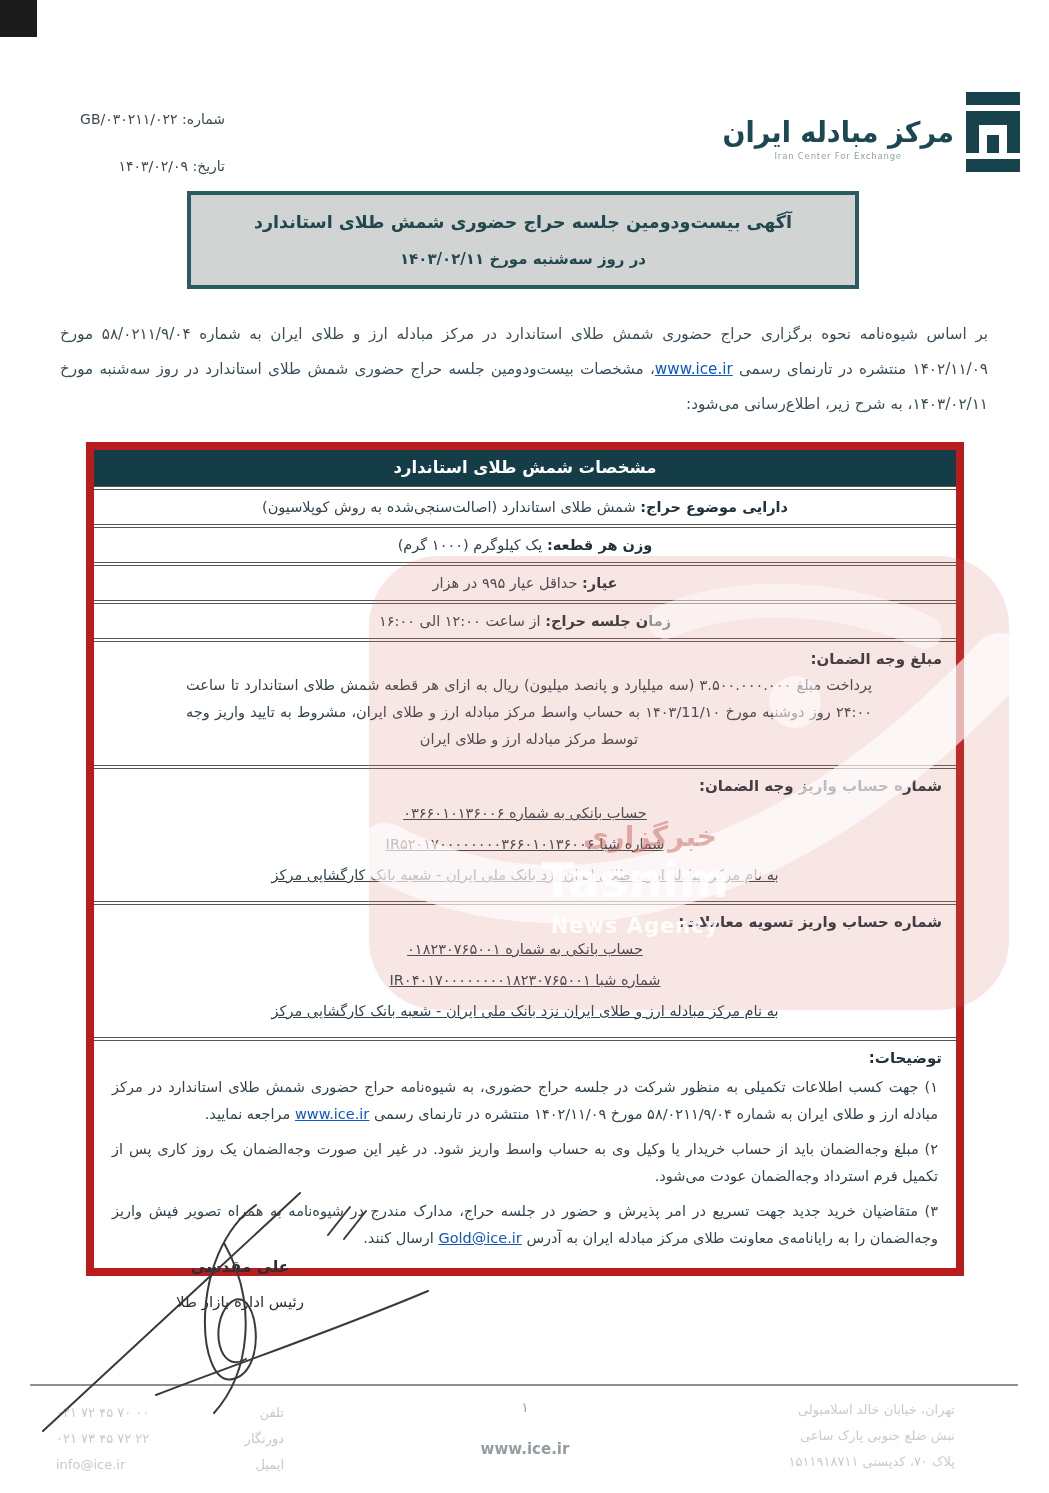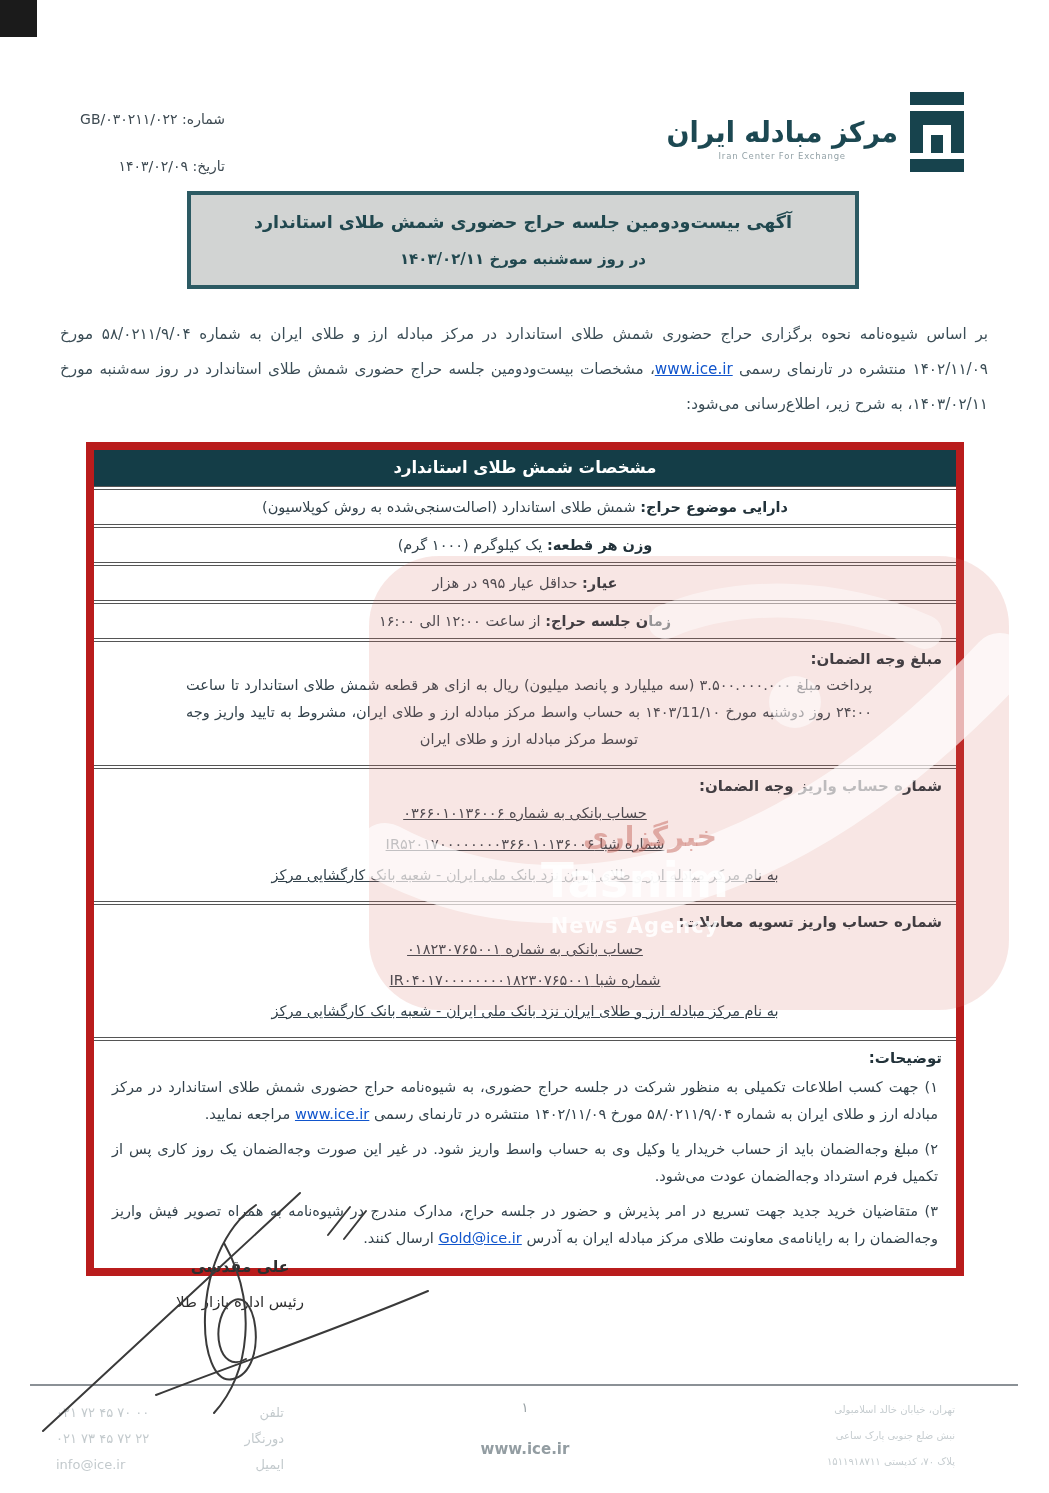--- a/index.html
+++ b/index.html
@@ -5,21 +5,21 @@
   * { box-sizing: border-box; margin: 0; padding: 0; }
   body { background:#e8e8e8; font-family:"DejaVu Sans", sans-serif; }
   .page{ position:relative; width:1049px; height:1493px; background:#ffffff;
          margin:0 auto; direction:rtl; overflow:hidden; color:#34434c; }
 
   .corner-square{ position:absolute; left:0; top:0; width:37px; height:37px; background:#1b1b1b; }
 
   
   .doc-meta{ position:absolute; left:55px; top:96px; width:170px; font-size:14px;
              color:#3e4a52; line-height:47px; text-align:right; direction:rtl; }
-  .logo{ position:absolute; left:714px; top:84px; width:250px; height:95px;
+  .logo{ position:absolute; left:770px; top:84px; width:250px; height:95px;
          display:flex; align-items:center; justify-content:flex-start; gap:12px; }
   .logo-icon{ flex:0 0 auto; width:54px; height:80px; }
   .logo-text{ text-align:center; padding-top:14px; }
   .logo-fa{ font-size:27px; font-weight:bold; color:#1c4852; white-space:nowrap;
             transform:scaleY(1.05); }
   .logo-en{ font-size:8.5px; color:#93a2a7; letter-spacing:.8px; direction:ltr; margin-top:3px; }
 
   
   .title-box{ position:absolute; left:187px; top:191px; width:672px; height:98px;
               background:#d2d4d3; border:4px solid #2c5a63;
@@ -70,21 +70,21 @@
   .footer-hr{ position:absolute; left:30px; top:1384px; width:988px; height:2px; background:#8b9196; }
   .footer-contact{ position:absolute; left:56px; top:1400px; width:228px; font-size:13px;
                    color:#c3cacd; line-height:26px; }
   .c-row{ display:flex; justify-content:space-between; }
   .c-value{ direction:ltr; }
   .footer-page{ position:absolute; left:505px; top:1400px; width:40px; text-align:center;
                 font-size:13px; color:#97a0a4; }
   .footer-site{ position:absolute; left:455px; top:1440px; width:140px; text-align:center;
                 font-size:15px; font-weight:bold; color:#939da2; direction:ltr; }
   .footer-address{ position:absolute; left:700px; top:1397px; width:255px; text-align:right;
-                   font-size:10px; color:#c6cdd0; line-height:26px; }
+                   font-size:13px; color:#c6cdd0; line-height:26px; }
 </style>
 </head>
 <body>
 
 <div class="page">
 
   <div class="corner-square"></div>
 
   <div class="doc-meta">
     <div>شماره: GB/۰۳۰۲۱۱/۰۲۲</div>

